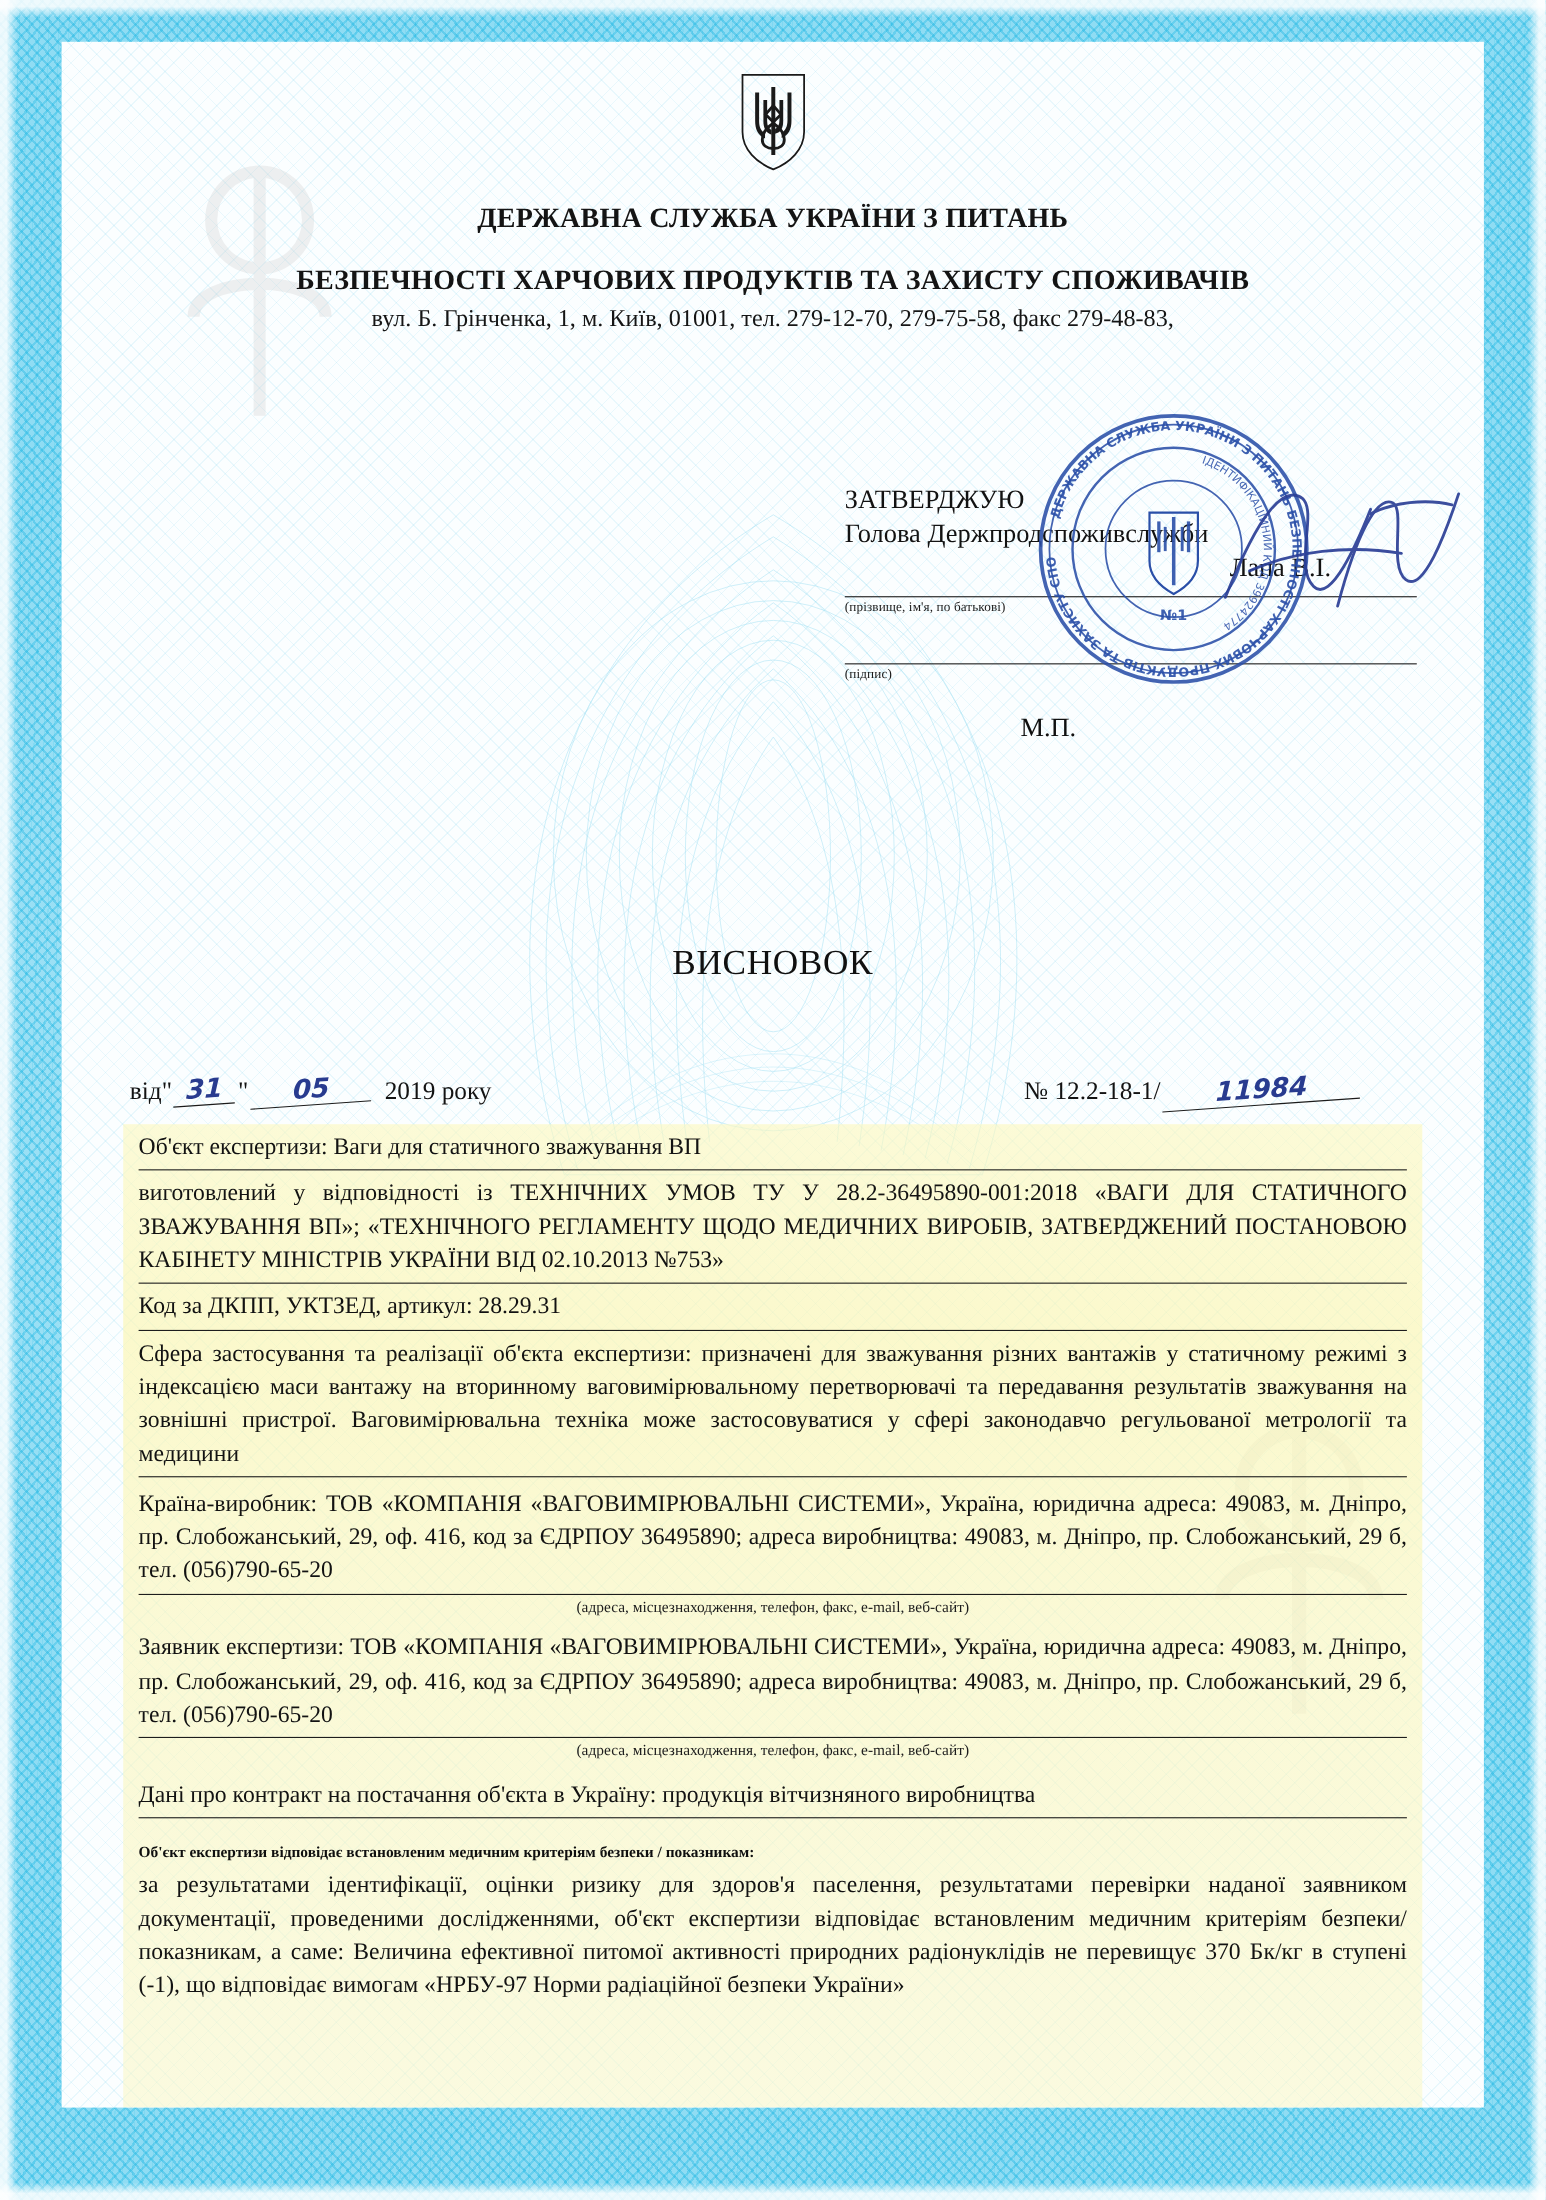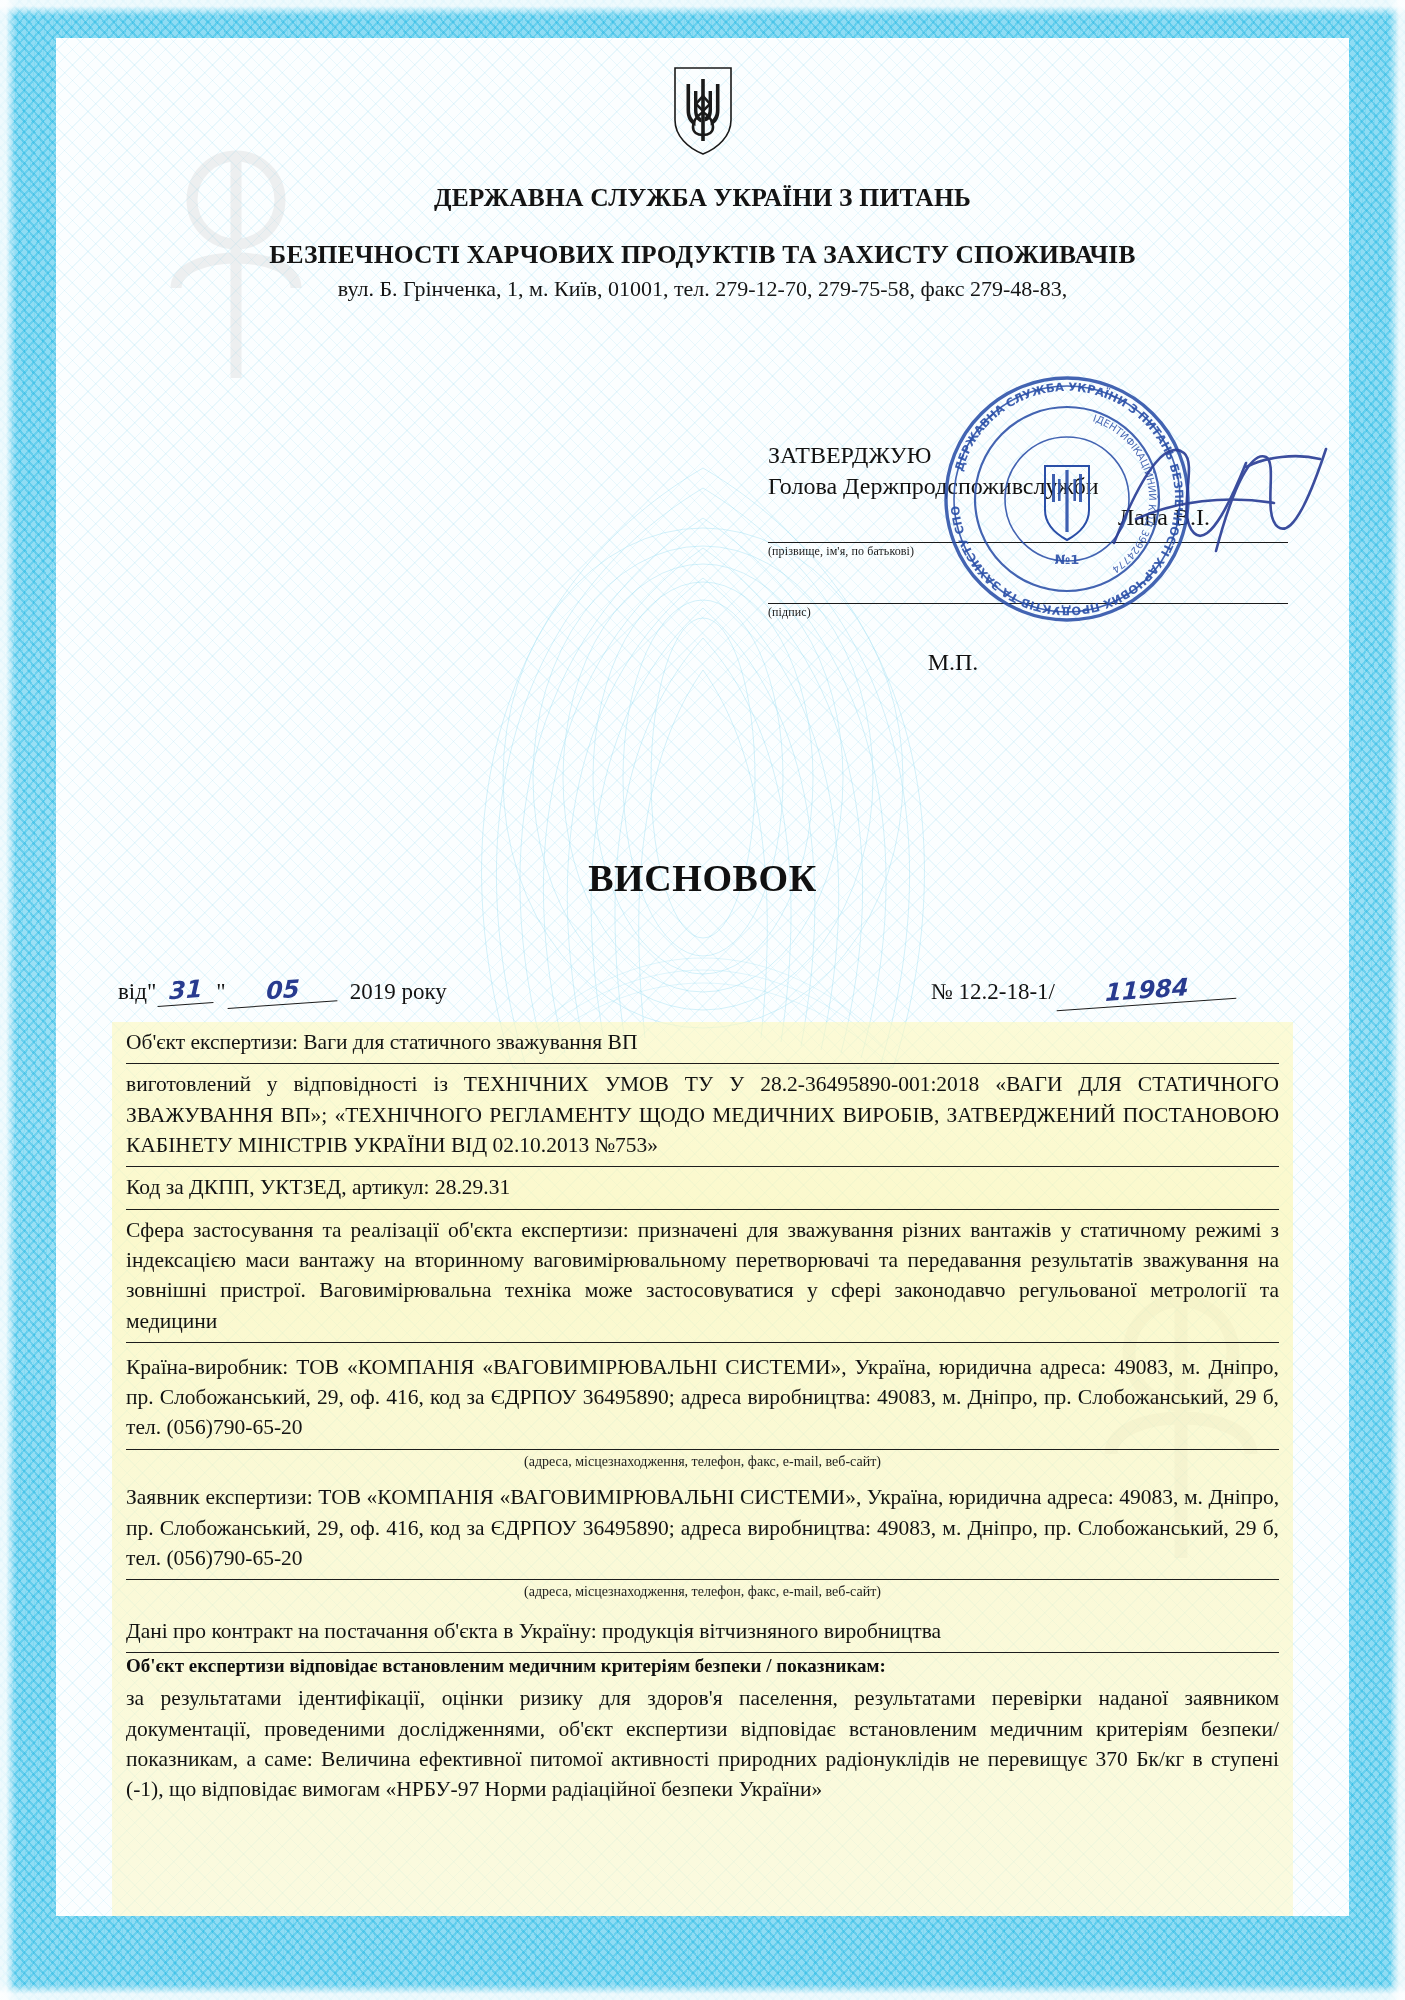--- a/index.html
+++ b/index.html
@@ -130,22 +130,22 @@
     pointer-events: none;
   }
 
   
   .doctitle {
     position: absolute;
     left: 0; right: 0; top: 818px;
     text-align: center;
   }
   .doctitle .t1 {
-    font-weight: bold;
-    font-size: 38px;
+    font-weight: normal;
+    font-size: 32px;
     letter-spacing: .6px;
     color: #101010;
   }
   .doctitle .t2 {
     font-weight: bold;
     font-size: 25px;
     margin-top: 8px;
     color: #101010;
   }
 
@@ -197,21 +197,22 @@
   .sec.rule { border-bottom: 1.7px solid #1d1d1d; }
   .jj { text-align: justify; }
   .cap {
     font-size: 14px;
     text-align: center;
     color: #1c1c1c;
     padding: 2px 0 4px;
   }
   .concl-head {
     font-weight: bold;
-    font-size: 19px;
+    font-size: 14px;
+    padding-top: 22px;
     padding-bottom: 3px;
     color: #0f0f0f;
   }
 </style>
 </head>
 <body>
 
 <div class="page">
   <div class="page-edge"></div>
 

